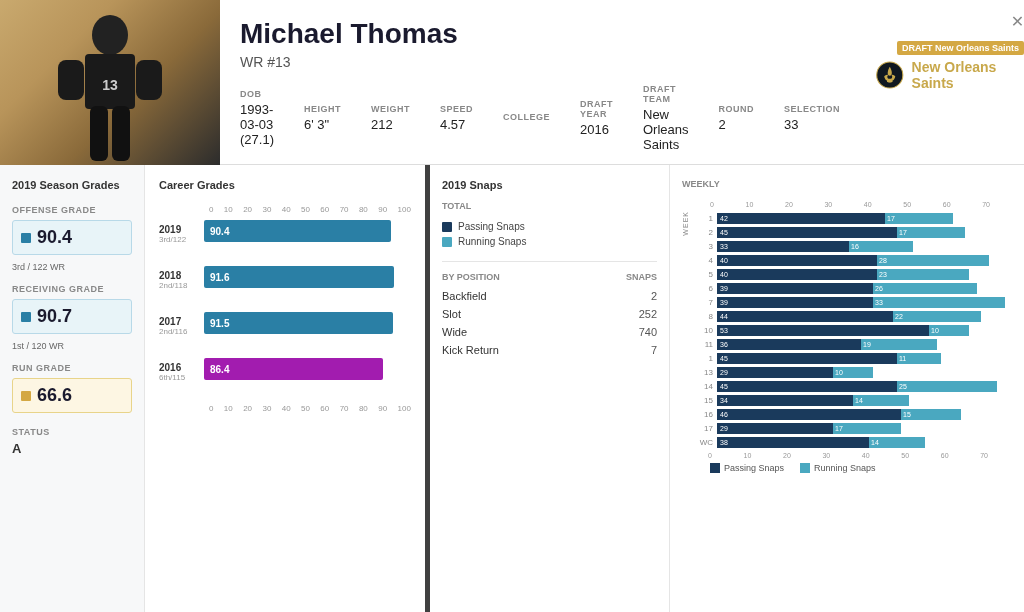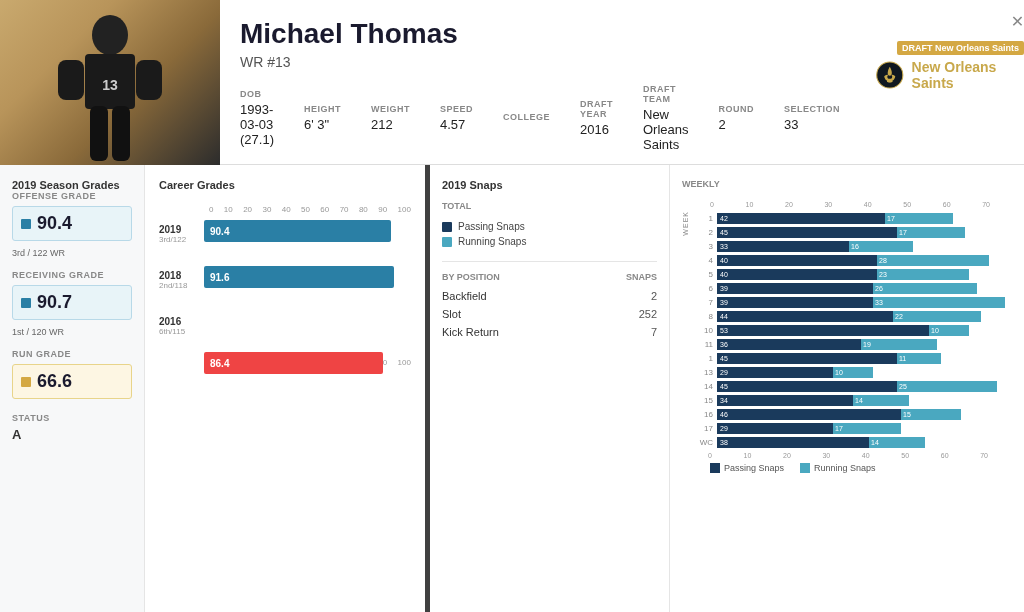--- a/index.html
+++ b/index.html
@@ -141,20 +141,21 @@
       background: #f7f8f9;
       padding: 14px 12px;
       border-right: 1px solid #e5e5e5;
       flex-shrink: 0;
     }
 
     .sidebar-title {
       font-size: 11px;
       font-weight: bold;
       color: #333;
+      margin-bottom: 14px;
     }
 
     .grade-section {
       margin-bottom: 12px;
     }
 
     .grade-label {
       font-size: 9px;
       font-weight: bold;
       color: #888;
@@ -594,25 +595,36 @@
         <div class="career-year-sub">2nd/118</div>
       </div>
       <div class="career-bar-container">
         <div class="career-bar" style="width:91.6%; background:#2a7fa5;">
           91.6
         </div>
       </div>
     </div>
         <div class="career-bar-row">
       <div class="career-year-label">
+        <div class="career-year-main">2017</div>
+        <div class="career-year-sub">2nd/116</div>
+      </div>
+      <div class="career-bar-container">
+        <div class="career-bar" style="width:91.5%; background:#2a7fa5;">
+          91.5
+        </div>
+      </div>
+    </div>
+        <div class="career-bar-row">
+      <div class="career-year-label">
         <div class="career-year-main">2016</div>
         <div class="career-year-sub">6th/115</div>
       </div>
       <div class="career-bar-container">
-        <div class="career-bar" style="width:86.4%; background:#ef4444;margin-top:40px;">
+        <div class="career-bar" style="width:86.4%; background:#a21caf;">
           86.4
         </div>
       </div>
     </div>
       </div>
 
     <div style="display:flex; padding-left:50px; margin-top:4px;">
       <div style="flex:1; display:flex; justify-content:space-between;">
         <span style="font-size:8px;color:#999">0</span>
         <span style="font-size:8px;color:#999">10</span>
@@ -653,20 +665,24 @@
       <div id="by-position-rows">
           <div class="by-pos-row">
       <span>Backfield</span>
       <span class="by-pos-snaps">2</span>
     </div>
           <div class="by-pos-row">
       <span>Slot</span>
       <span class="by-pos-snaps">252</span>
     </div>
           <div class="by-pos-row">
+      <span>Wide</span>
+      <span class="by-pos-snaps">740</span>
+    </div>
+          <div class="by-pos-row">
       <span>Kick Return</span>
       <span class="by-pos-snaps">7</span>
     </div>
         </div>
     </div>
   </div>
 
   <div class="weekly-section">
     <div style="display:flex; justify-content:space-between; align-items:center; margin-bottom:4px;">
       <div class="weekly-title">WEEKLY</div>

